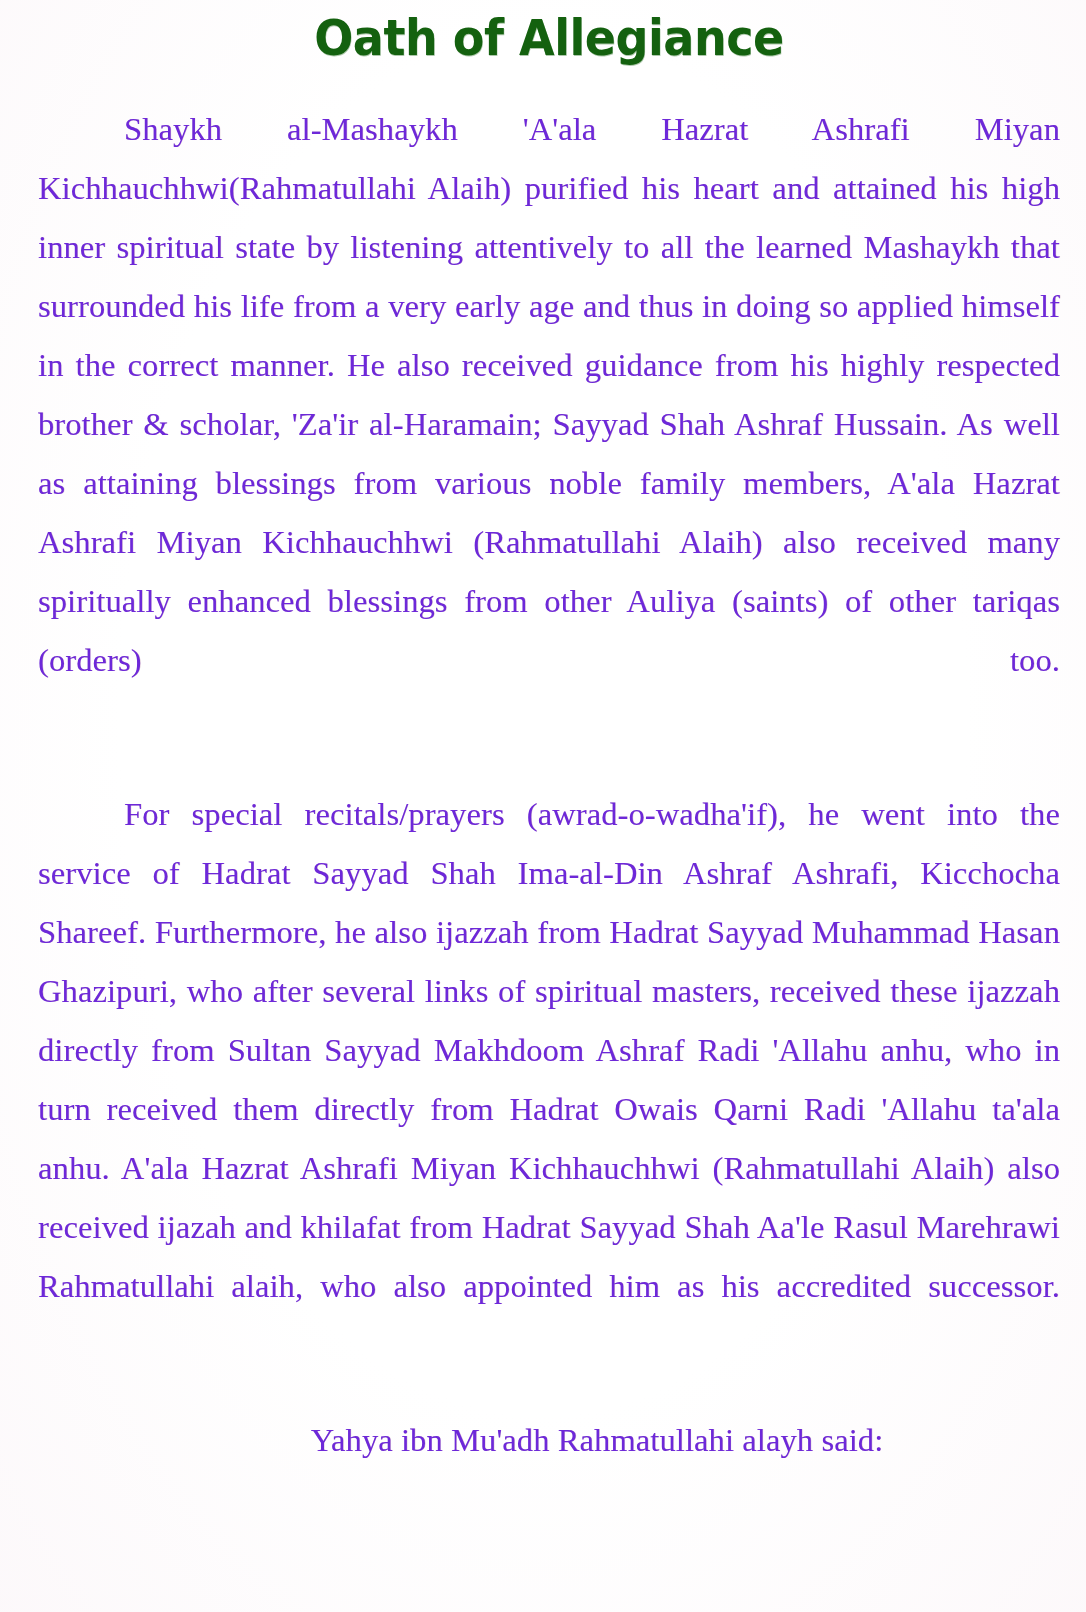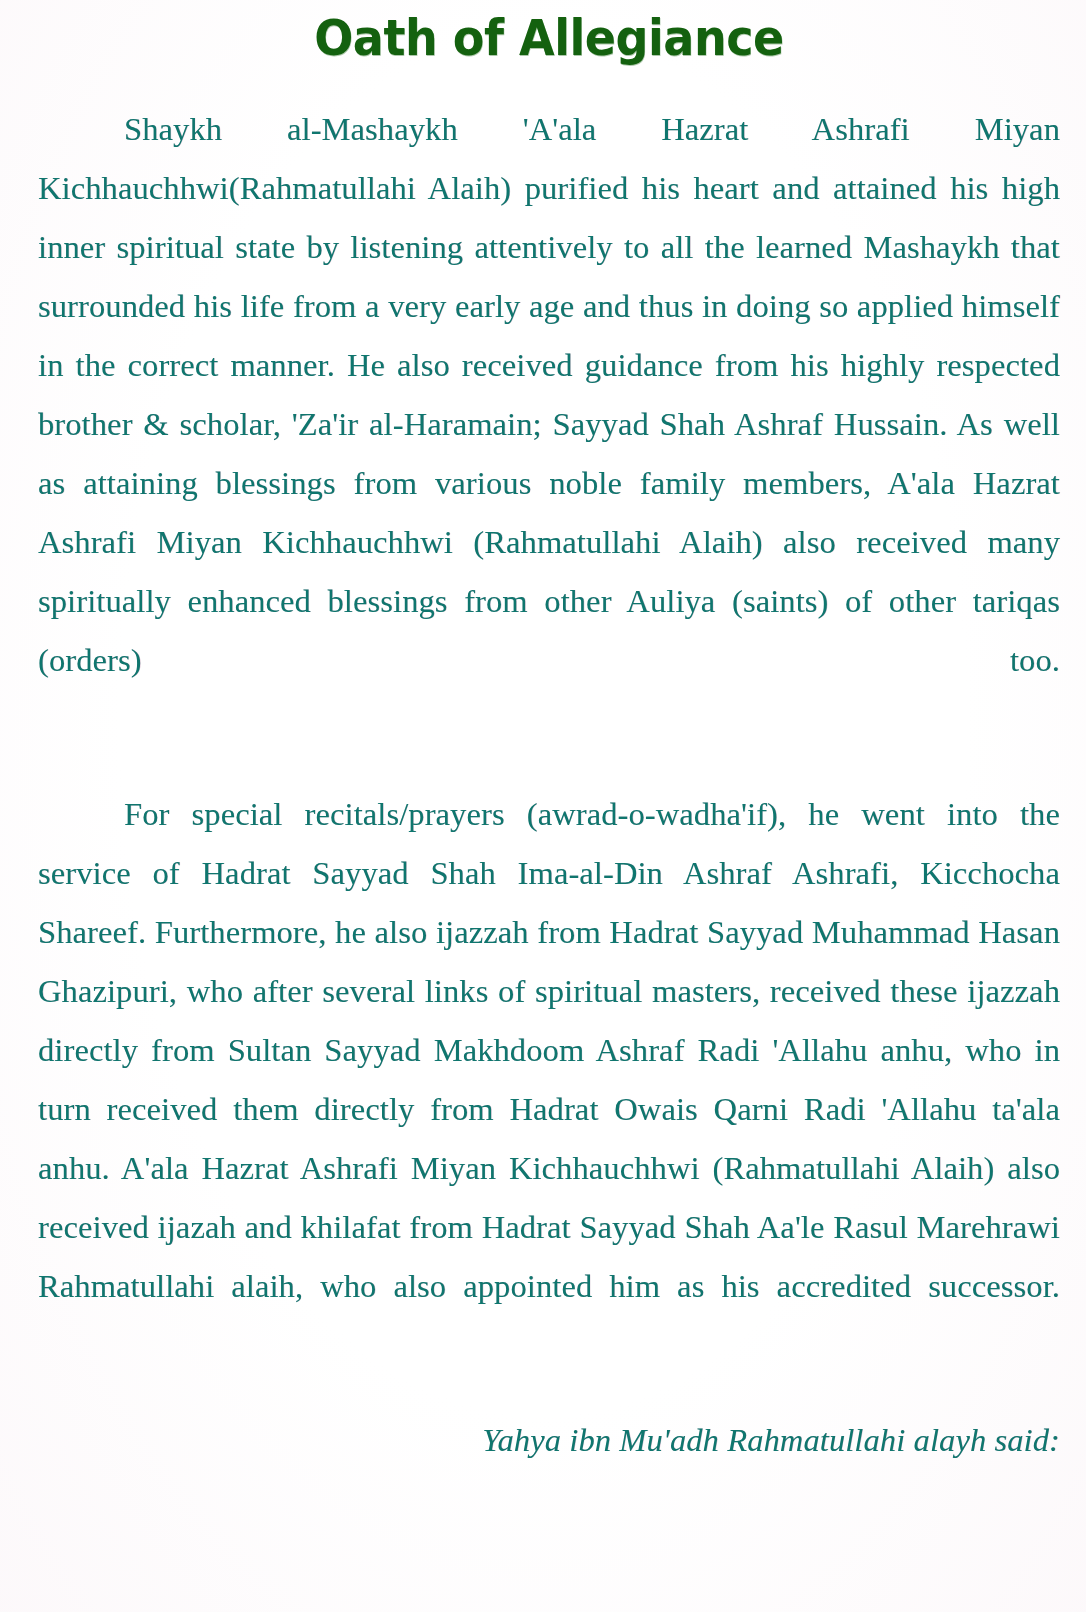--- a/index.html
+++ b/index.html
@@ -56,39 +56,38 @@
     white-space: nowrap;
     text-shadow: 0.5px 0.5px 0 rgba(20,97,15,0.35);
   }
 
   .body-block {
     margin-top: 30px;
   }
 
   .para {
     margin: 0 0 0 0;
-    color: #0f766e;
+    color: #6d28d9;
     font-size: 32.5px;
     line-height: 59px;
     text-align: justify;
     text-justify: inter-word;
     text-indent: 86px;
     letter-spacing: 0.1px;
     word-spacing: 0px;
     text-shadow: 0.4px 0.4px 0.6px rgba(120,30,85,0.28);
   }
 
   .para + .para {
     margin-top: 36px;
   }
 
   .para-last {
-    text-align: right;
+    text-align: center;
     text-indent: 96px;
-    font-style: italic;
   }
 
   
   .para::after {
     content: "";
     display: inline-block;
     width: 100%;
   }
   .para-last::after {
     display: none;

